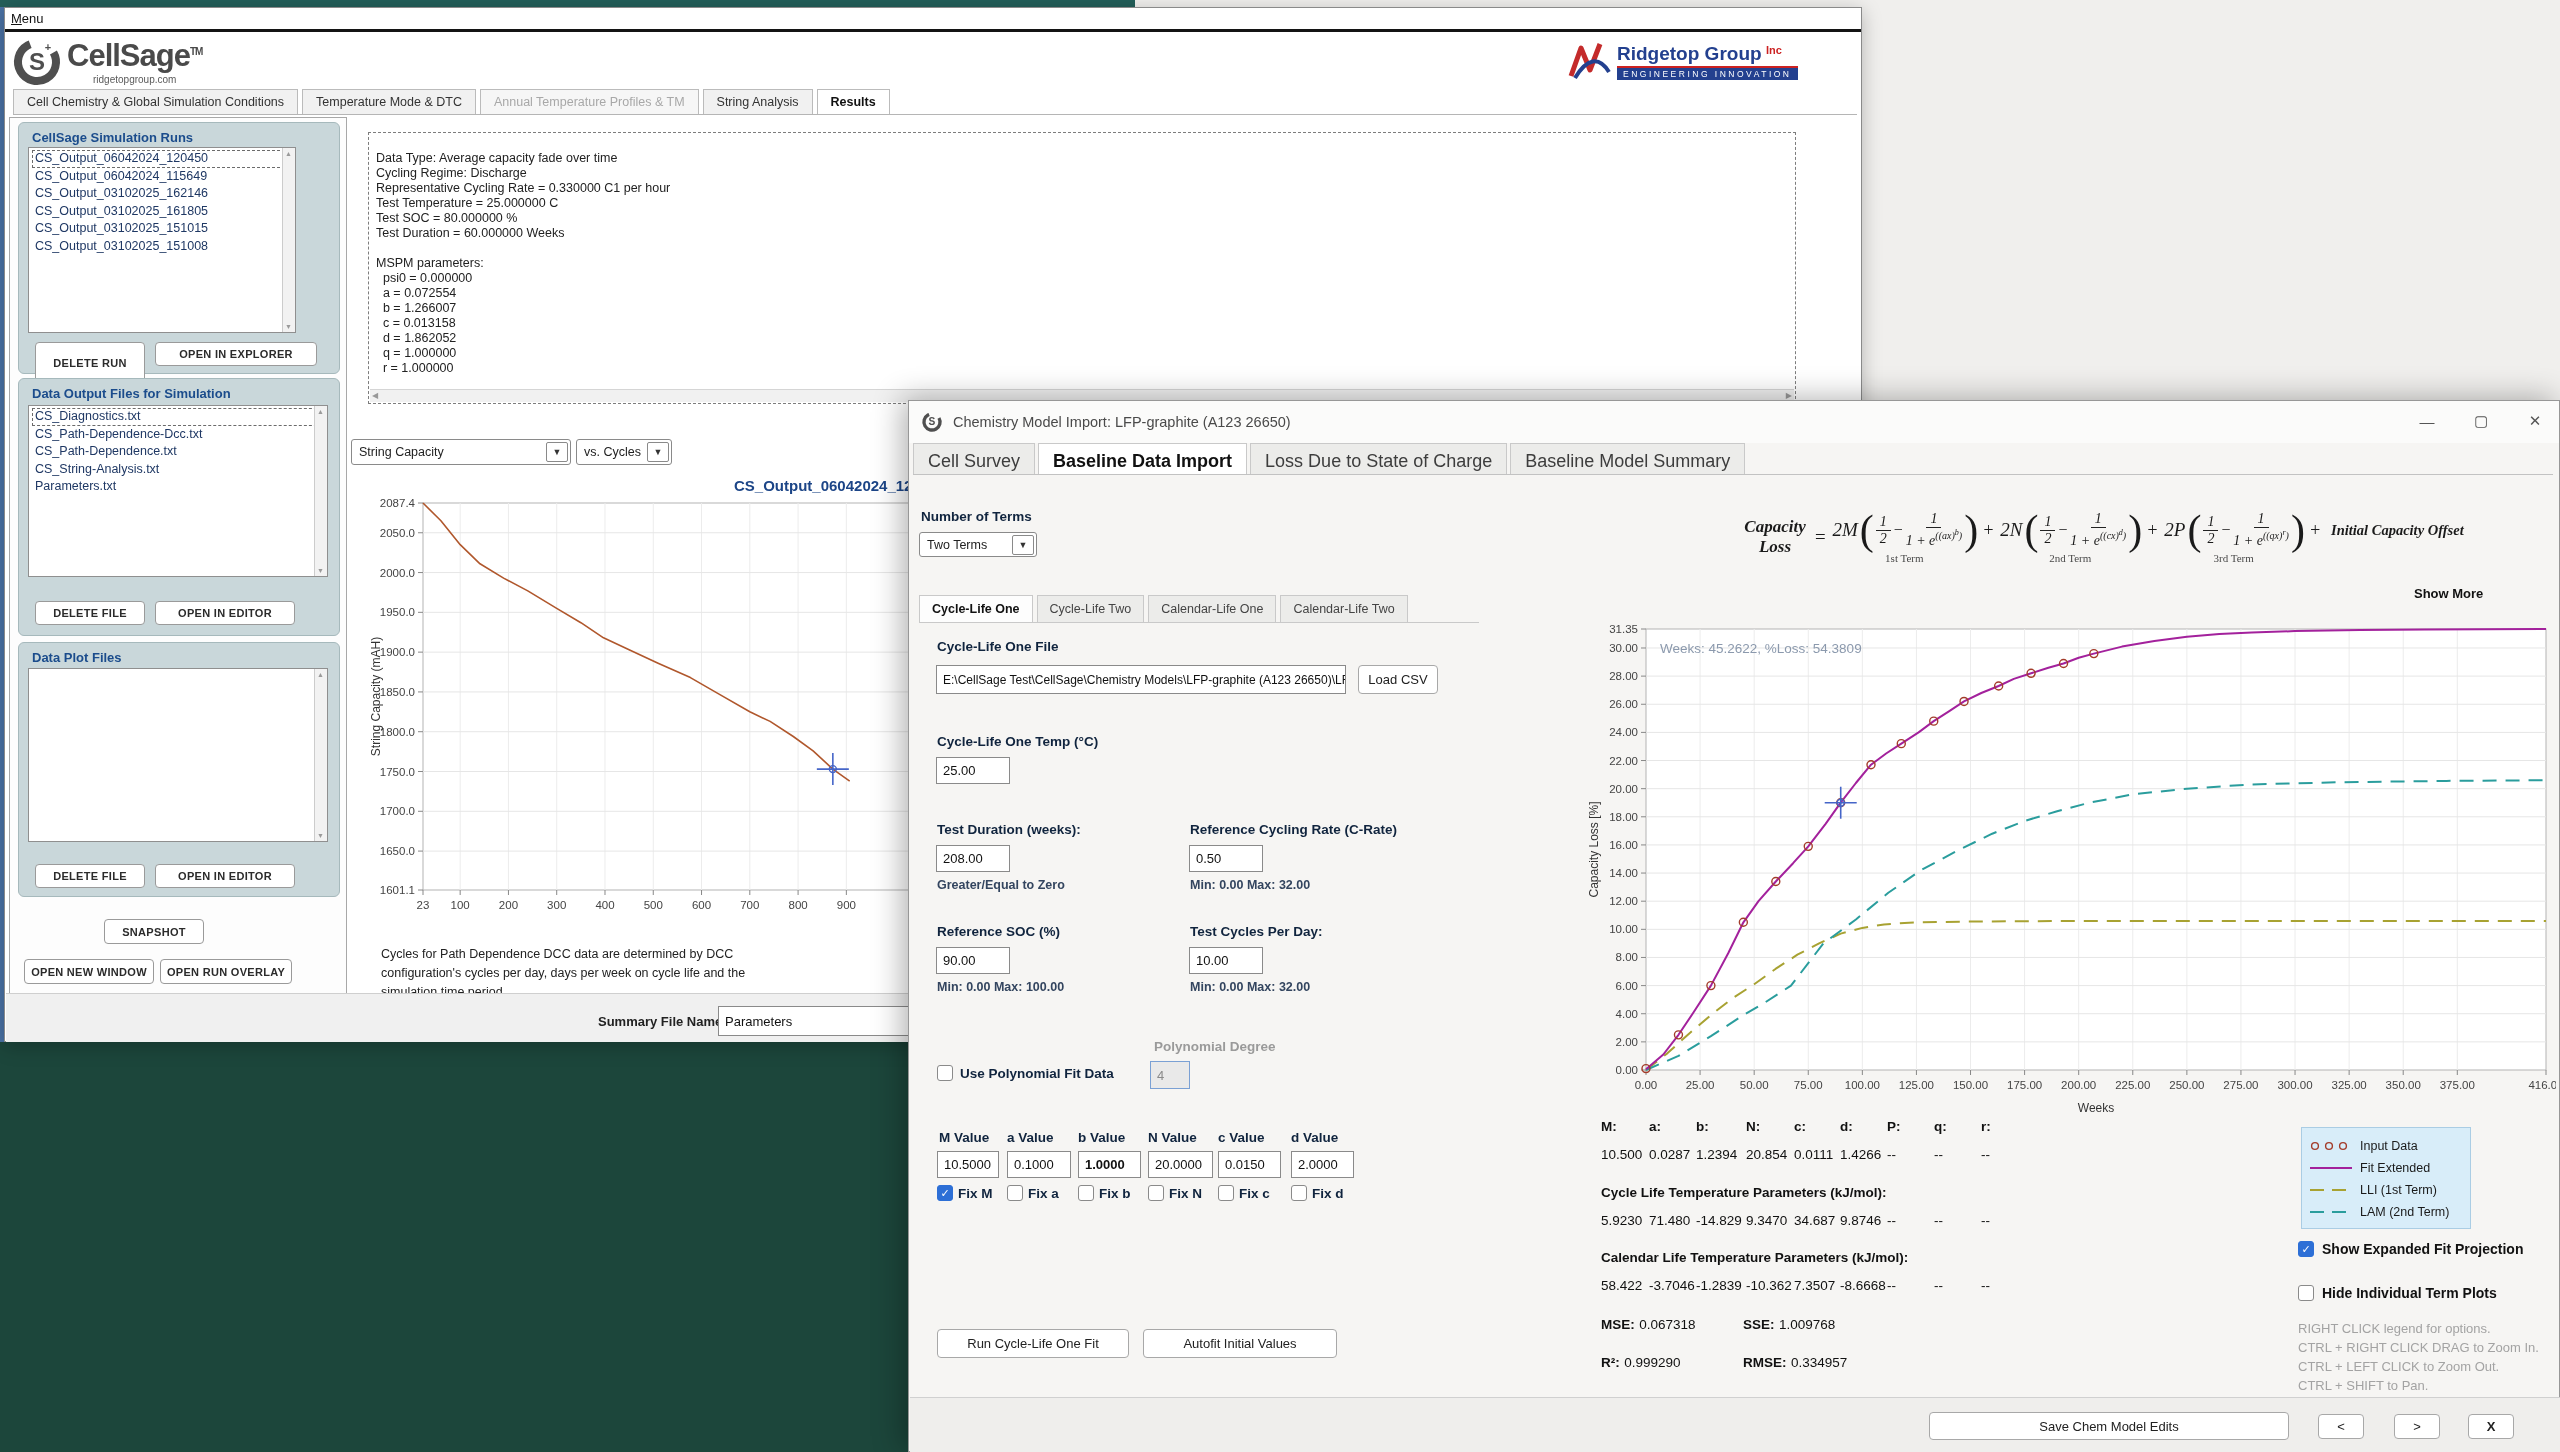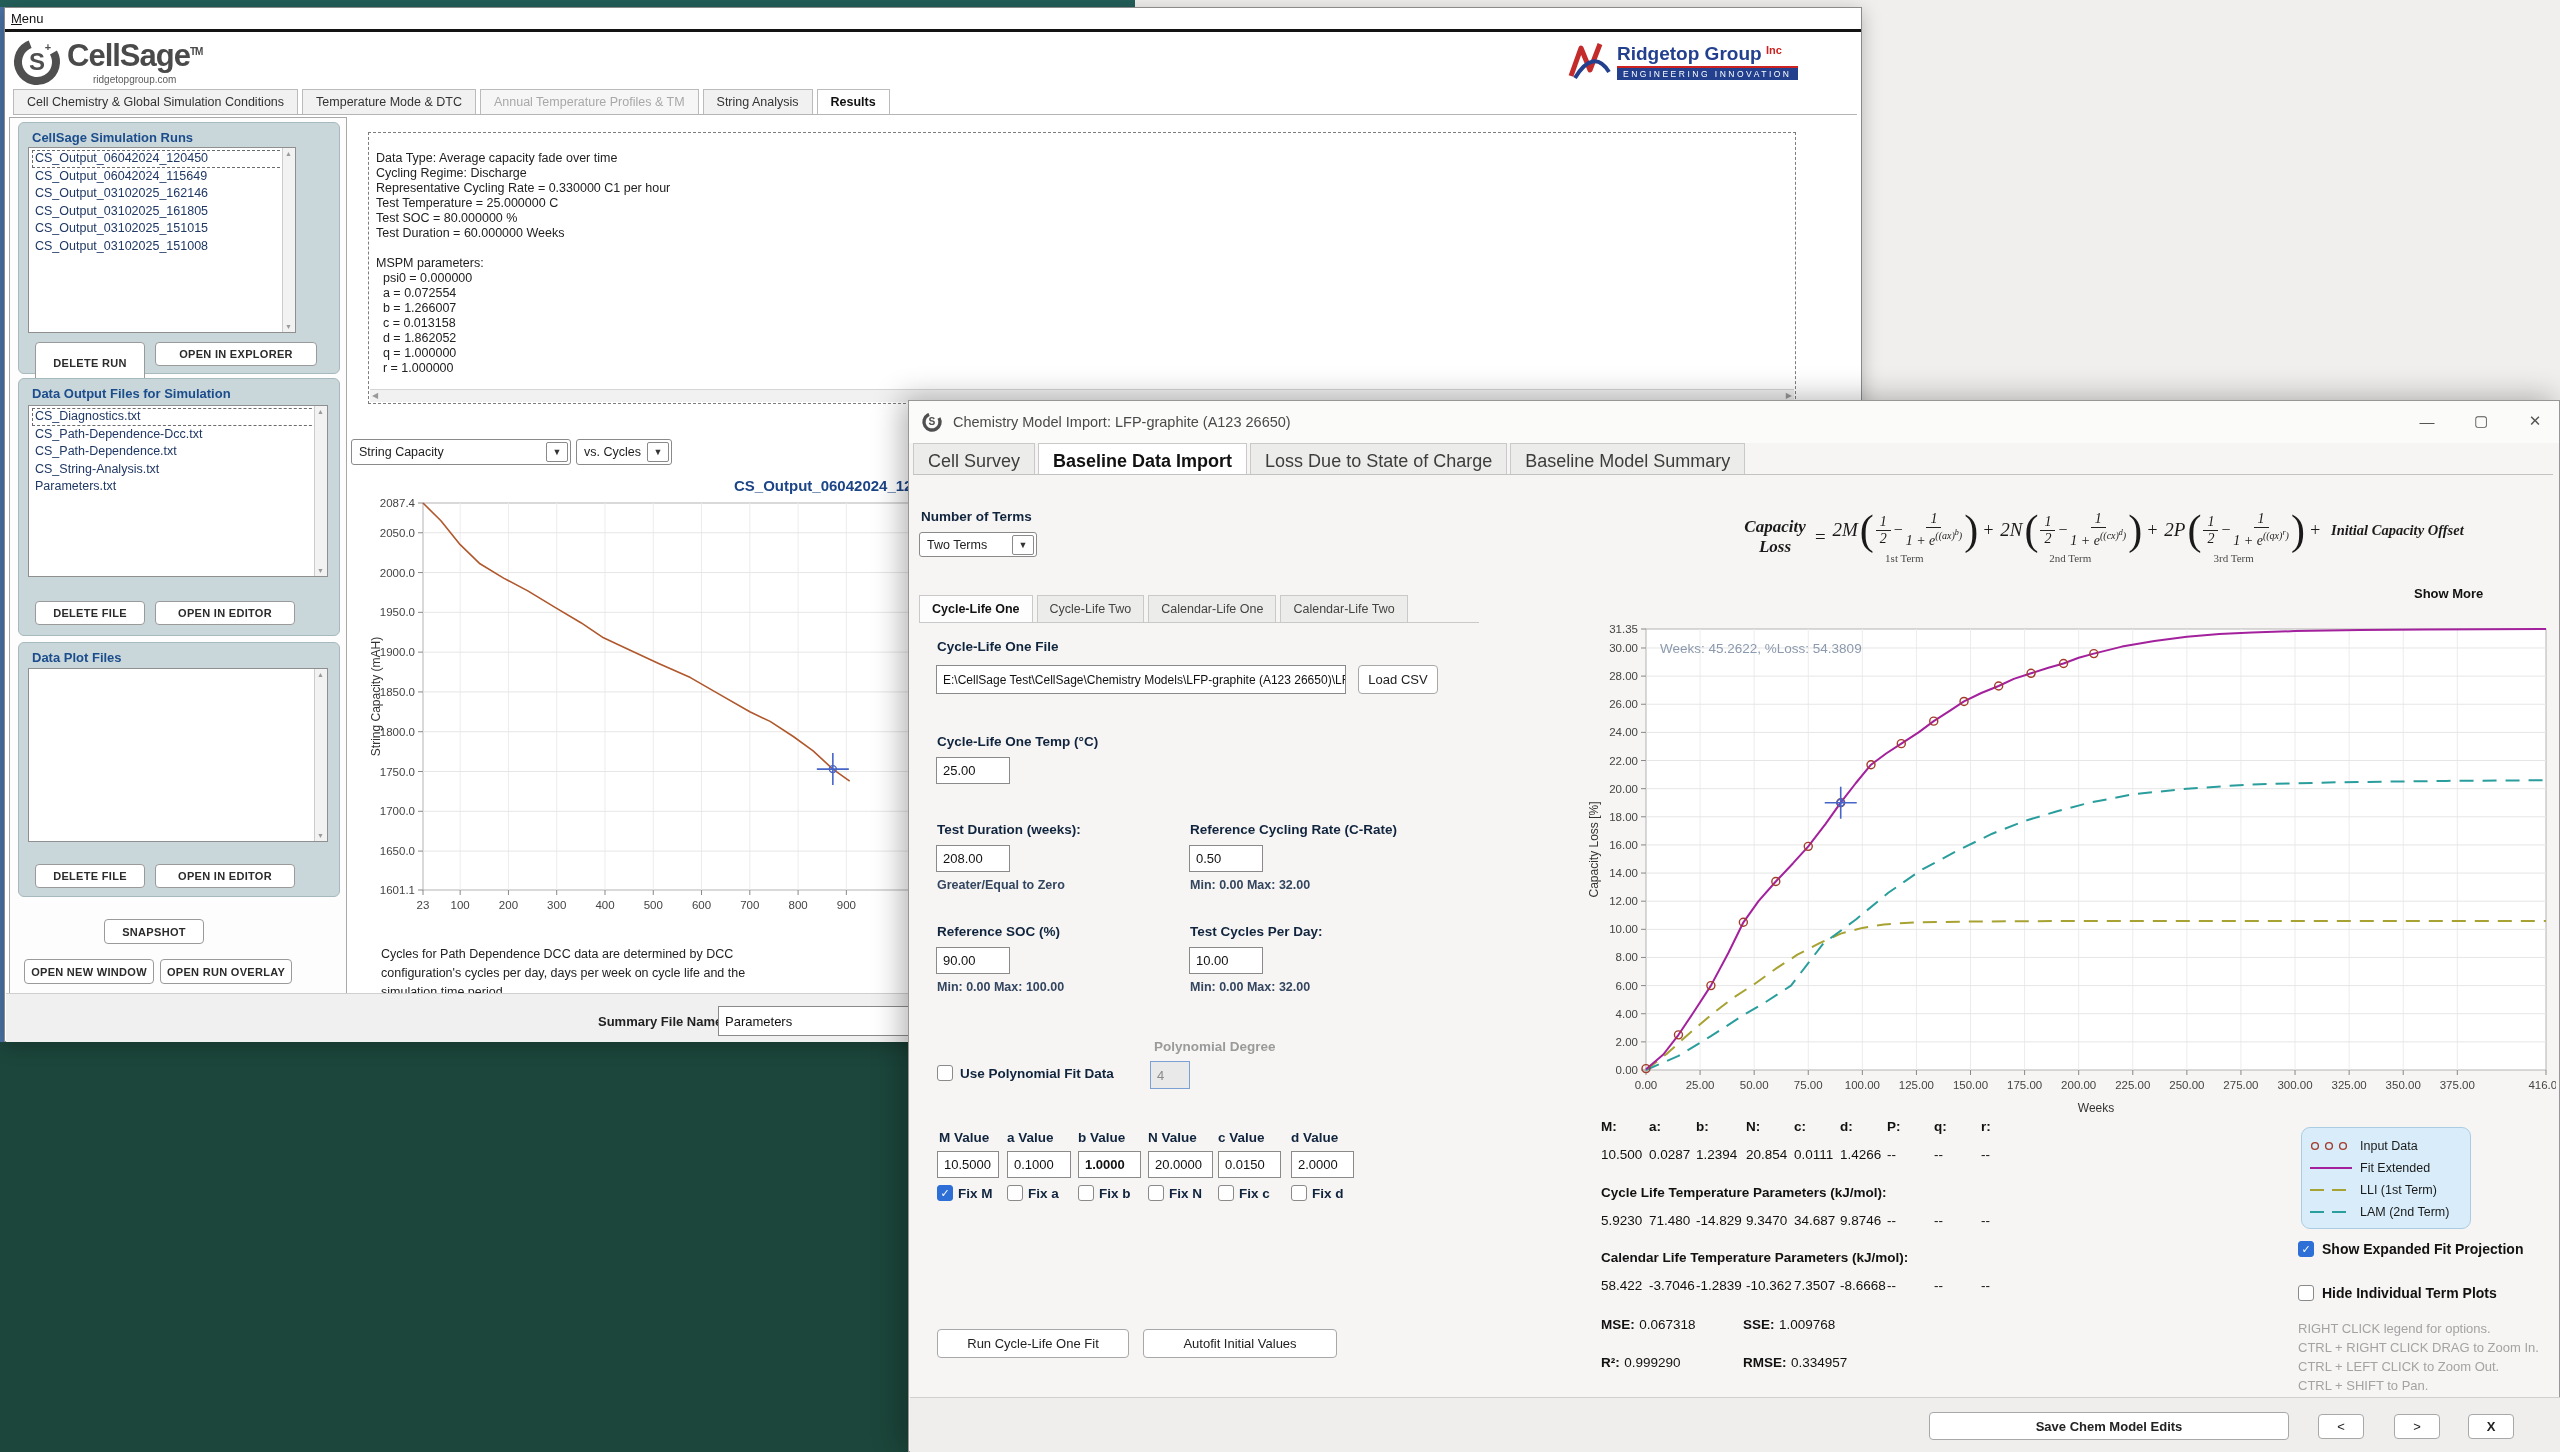--- a/index.html
+++ b/index.html
@@ -85,21 +85,21 @@
   .eq-plus { font-size:18px; margin:0 4px 14px; }
   .eq-offset { font-size:14.5px; font-weight:bold; margin-bottom:14px; margin-left:6px; white-space:nowrap; }
   .show-more { font-size:13px; font-weight:bold; color:#111; font-family:"Liberation Sans", sans-serif; }
   
   .prow { position:absolute; left:692px; display:grid; grid-template-columns:48px 47px 50px 48px 46px 47px 47px 47px 40px; font-size:13.5px; color:#111; }
   .prow.hdr { font-weight:bold; }
   .ptitle { position:absolute; left:692px; font-size:13.5px; font-weight:bold; color:#111; white-space:nowrap; }
   .stat-label { font-size:13.5px; font-weight:bold; color:#111; }
   .stat-val { font-size:13.5px; color:#111; }
   
-  .legend { left:1392px; top:726px; width:170px; height:102px; background:#d8edf9; border:1px solid #aacde4; border-radius:9px; padding:7px 8px; }
+  .legend { left:1392px; top:726px; width:170px; height:102px; background:#d8edf9; border:1px solid #aacde4; border-radius:0; padding:7px 8px; }
   .leg-item { display:flex; align-items:center; height:22px; font-size:12.5px; color:#1a1a1a; }
   .leg-marker { width:44px; margin-right:6px; flex:none; }
   .opt-label { font-size:14px; font-weight:bold; color:#111; }
   .help { font-size:13px; color:#a3a3a3; line-height:19px; }
   .dlg-bottombar { left:1px; top:996px; width:1650px; height:55px; background:#efeeec; border-top:1px solid #d0d0d0; }
   
   .tick { font:11.5px "Liberation Sans", sans-serif; fill:#444; }
   .ctitle { font:bold 15px "Liberation Sans", sans-serif; fill:#1c4587; }
   .alabel { font:12px "Liberation Sans", sans-serif; fill:#333; }
   .ann { font:13.5px "Liberation Sans", sans-serif; fill:#8b99ad; }
@@ -704,18 +704,18 @@
       <span>--</span>
       <span>--</span>
       <span>--</span>
   </div>
   <div class="abs" style="left:692px; top:914px;"><span class="stat-label">MSE:</span> <span class="stat-val">0.067318</span></div>
   <div class="abs" style="left:834px; top:914px;"><span class="stat-label">SSE:</span> <span class="stat-val">1.009768</span></div>
   <div class="abs" style="left:692px; top:952px;"><span class="stat-label">R²:</span> <span class="stat-val">0.999290</span></div>
   <div class="abs" style="left:834px; top:952px;"><span class="stat-label">RMSE:</span> <span class="stat-val">0.334957</span></div>
 
   <div class="abs dlg-bottombar">
-    <div class="gbtn abs" style="left:1019px; top:14px; width:360px; height:28px;font-weight:bold;">Save Chem Model Edits</div>
+    <div class="gbtn abs" style="left:1019px; top:14px; width:360px; height:28px;">Save Chem Model Edits</div>
     <div class="gbtn abs" style="left:1408px; top:16px; width:46px; height:25px;">&lt;</div>
     <div class="gbtn abs" style="left:1484px; top:16px; width:46px; height:25px;">&gt;</div>
     <div class="gbtn abs" style="left:1558px; top:16px; width:46px; height:25px; font-weight:bold;">X</div>
   </div>
 </div>
 
 </body></html>

